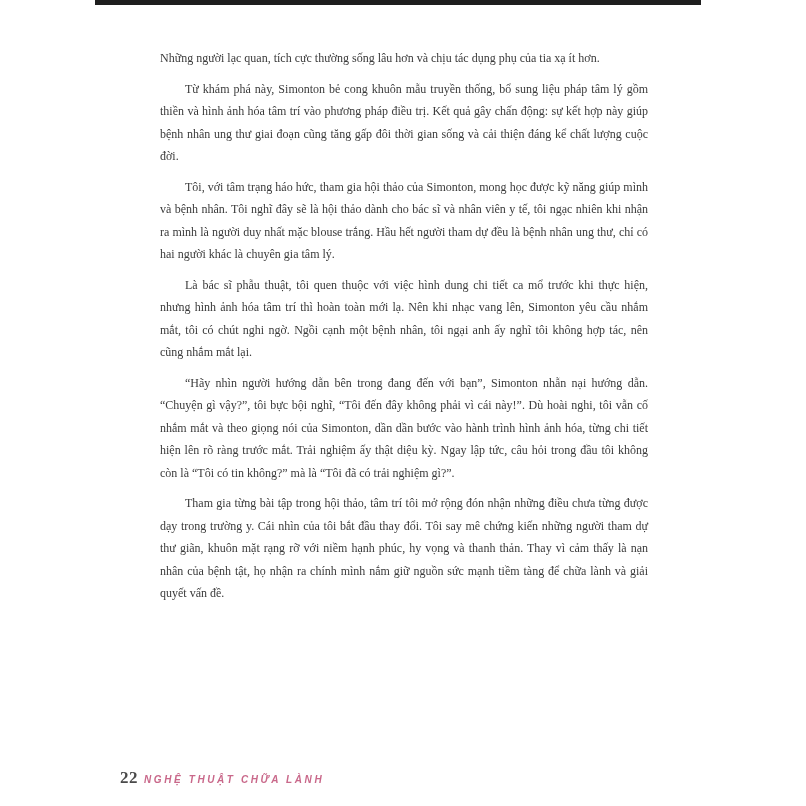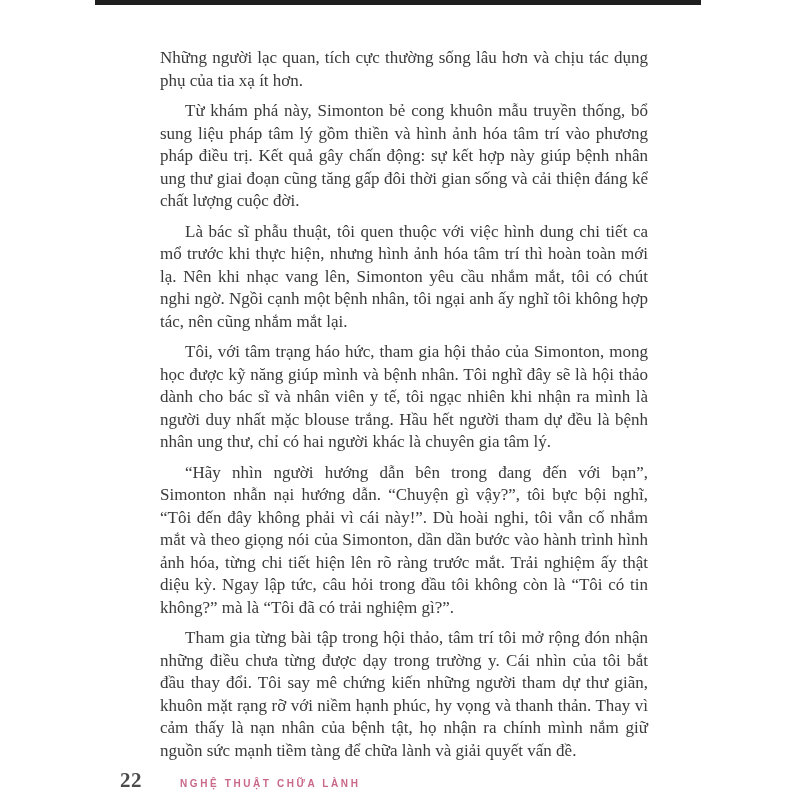--- a/index.html
+++ b/index.html
@@ -18,66 +18,67 @@
     position: absolute;
     top: 0; left: 95px;
     width: 606px; height: 5px;
     background: #1e1e1e;
   }
   .page-body {
     position: absolute;
     top: 47px; left: 160px;
     width: 488px;
     color: #3a3a3a;
-    font-size: 17px;
+    font-size: 12px;
     line-height: 22.5px;
     text-align: justify;
   }
   .page-body p {
     text-indent: 25px;
     margin-bottom: 8px;
   }
   .page-body p.no-indent {
     text-indent: 0;
   }
   .page-footer {
     position: absolute;
     top: 768px; left: 120px;
     display: flex;
     align-items: baseline;
   }
   .page-number {
     font-family: "Liberation Serif", serif;
     font-weight: bold;
-    font-size: 21px;
+    font-size: 17px;
     color: #4a4a4a;
     letter-spacing: 0.5px;
   }
   .running-title {
     font-family: "Liberation Sans", sans-serif;
     font-weight: bold;
     font-size: 10px;
     letter-spacing: 2.6px;
     color: #c9688a;
-    margin-left: 38px;
+    margin-left: 6px;
     text-transform: uppercase;
+    font-style: italic;
   }
 </style>
 </head>
 <body>
 
 <div class="book-page">
 
   <div class="top-bar"></div>
 
   <div class="page-body">
     <p class="no-indent">Những người lạc quan, tích cực thường sống lâu hơn và chịu tác dụng phụ của tia xạ ít hơn.</p>
     <p>Từ khám phá này, Simonton bẻ cong khuôn mẫu truyền thống, bổ sung liệu pháp tâm lý gồm thiền và hình ảnh hóa tâm trí vào phương pháp điều trị. Kết quả gây chấn động: sự kết hợp này giúp bệnh nhân ung thư giai đoạn cũng tăng gấp đôi thời gian sống và cải thiện đáng kể chất lượng cuộc đời.</p>
+    <p>Tôi, với tâm trạng háo hức, tham gia hội thảo của Simonton, mong học được kỹ năng giúp mình và bệnh nhân. Tôi nghĩ đây sẽ là hội thảo dành cho bác sĩ và nhân viên y tế, tôi ngạc nhiên khi nhận ra mình là người duy nhất mặc blouse trắng. Hầu hết người tham dự đều là bệnh nhân ung thư, chỉ có hai người khác là chuyên gia tâm lý.</p>
     <p>Là bác sĩ phẫu thuật, tôi quen thuộc với việc hình dung chi tiết ca mổ trước khi thực hiện, nhưng hình ảnh hóa tâm trí thì hoàn toàn mới lạ. Nên khi nhạc vang lên, Simonton yêu cầu nhắm mắt, tôi có chút nghi ngờ. Ngồi cạnh một bệnh nhân, tôi ngại anh ấy nghĩ tôi không hợp tác, nên cũng nhắm mắt lại.</p>
-    <p>Tôi, với tâm trạng háo hức, tham gia hội thảo của Simonton, mong học được kỹ năng giúp mình và bệnh nhân. Tôi nghĩ đây sẽ là hội thảo dành cho bác sĩ và nhân viên y tế, tôi ngạc nhiên khi nhận ra mình là người duy nhất mặc blouse trắng. Hầu hết người tham dự đều là bệnh nhân ung thư, chỉ có hai người khác là chuyên gia tâm lý.</p>
     <p>“Hãy nhìn người hướng dẫn bên trong đang đến với bạn”, Simonton nhẫn nại hướng dẫn. “Chuyện gì vậy?”, tôi bực bội nghĩ, “Tôi đến đây không phải vì cái này!”. Dù hoài nghi, tôi vẫn cố nhắm mắt và theo giọng nói của Simonton, dần dần bước vào hành trình hình ảnh hóa, từng chi tiết hiện lên rõ ràng trước mắt. Trải nghiệm ấy thật diệu kỳ. Ngay lập tức, câu hỏi trong đầu tôi không còn là “Tôi có tin không?” mà là “Tôi đã có trải nghiệm gì?”.</p>
     <p>Tham gia từng bài tập trong hội thảo, tâm trí tôi mở rộng đón nhận những điều chưa từng được dạy trong trường y. Cái nhìn của tôi bắt đầu thay đổi. Tôi say mê chứng kiến những người tham dự thư giãn, khuôn mặt rạng rỡ với niềm hạnh phúc, hy vọng và thanh thản. Thay vì cảm thấy là nạn nhân của bệnh tật, họ nhận ra chính mình nắm giữ nguồn sức mạnh tiềm tàng để chữa lành và giải quyết vấn đề.</p>
   </div>
 
   <div class="page-footer">
     <span class="page-number">22</span>
     <span class="running-title">NGHỆ THUẬT CHỮA LÀNH</span>
   </div>
 
 </div>

